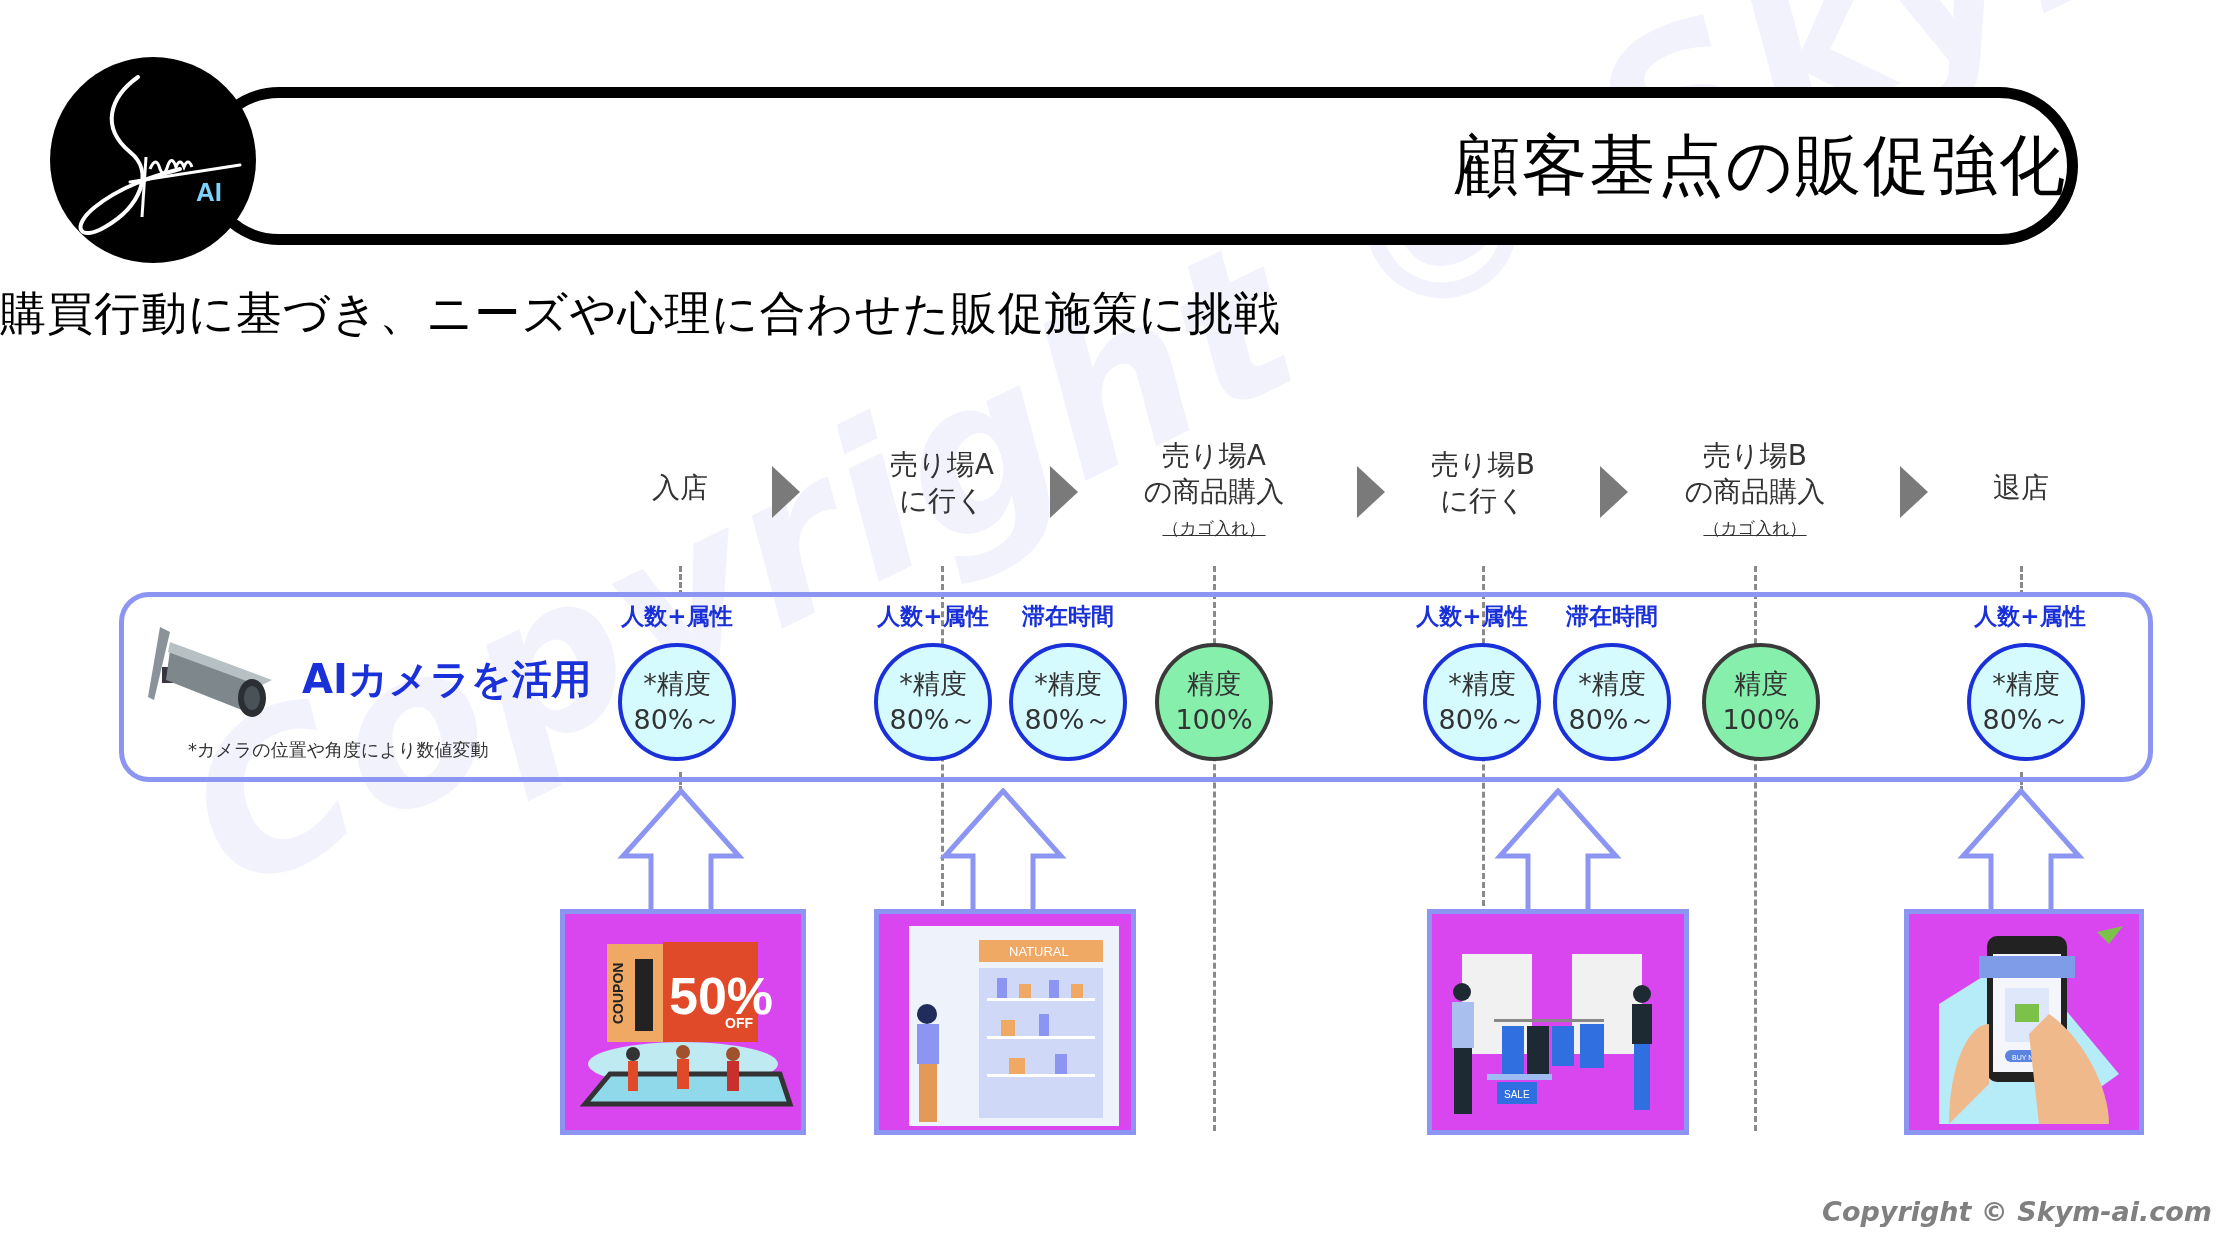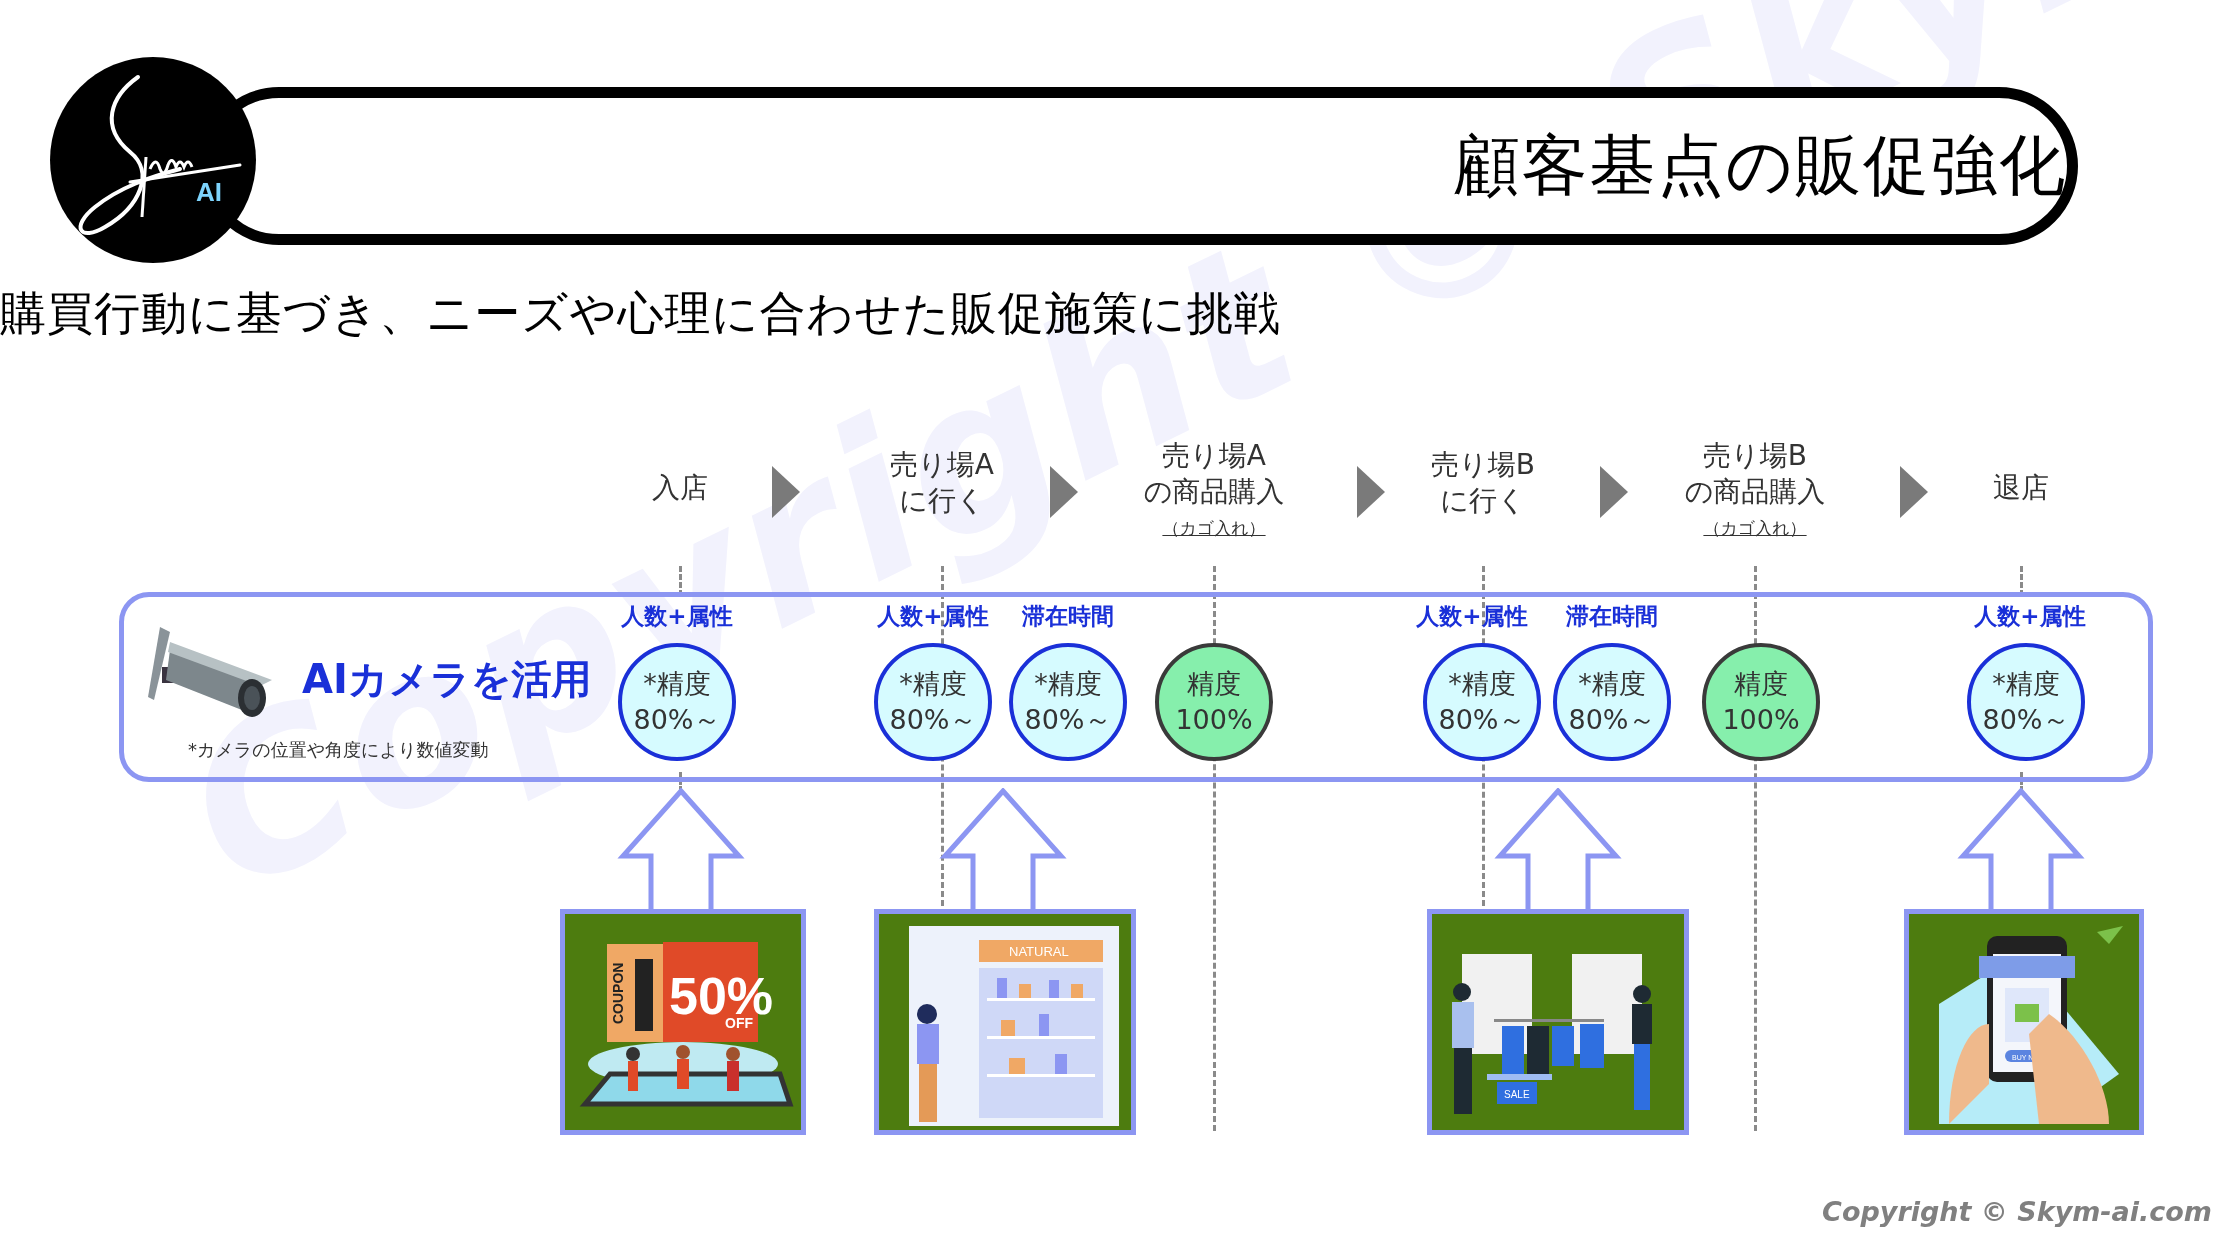--- a/index.html
+++ b/index.html
@@ -36,21 +36,21 @@
   .panel-note { position:absolute; left:188px; top:738px; font-size:18px; color:#333; z-index:3; }
   .camera { position:absolute; left:140px; top:622px; z-index:3; }
   .metric-label { position:absolute; font-size:23px; font-weight:bold; color:#1a30d8; white-space:nowrap;
                   transform:translateX(-50%); z-index:4; }
   .circle { position:absolute; width:110px; height:110px; margin-left:-59px; margin-top:-59px;
             border-radius:50%; border:4px solid #1a30d8; background:#d6fbff; z-index:4;
             display:flex; flex-direction:column; align-items:center; justify-content:center;
             font-size:27px; line-height:36px; color:#333; }
   .circle.gray { background:#86efac; border-color:#3a3a3a; }
   
-  .illus-box { position:absolute; border:5px solid #8c96f2; background:#4d7c0f; z-index:3; }
+  .illus-box { position:absolute; border:5px solid #8c96f2; background:#d946ef; z-index:3; }
   .up-arrow { position:absolute; z-index:3; }
   .copyright { position:absolute; right:28px; top:1196px; font-size:27px; font-weight:bold;
                font-style:italic; color:#808080; z-index:3; }
 </style>
 </head>
 <body>
 
 <div class="watermark">Copyright © Skym-ai.com</div>
 
 <div class="title-bar">

